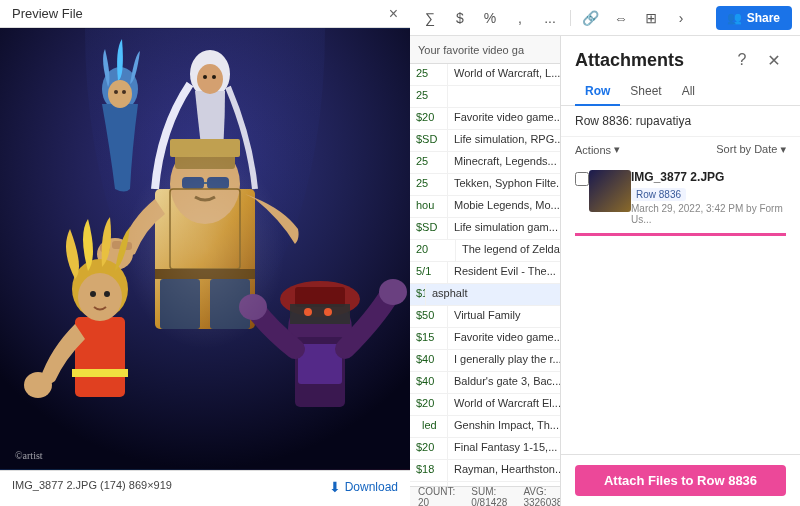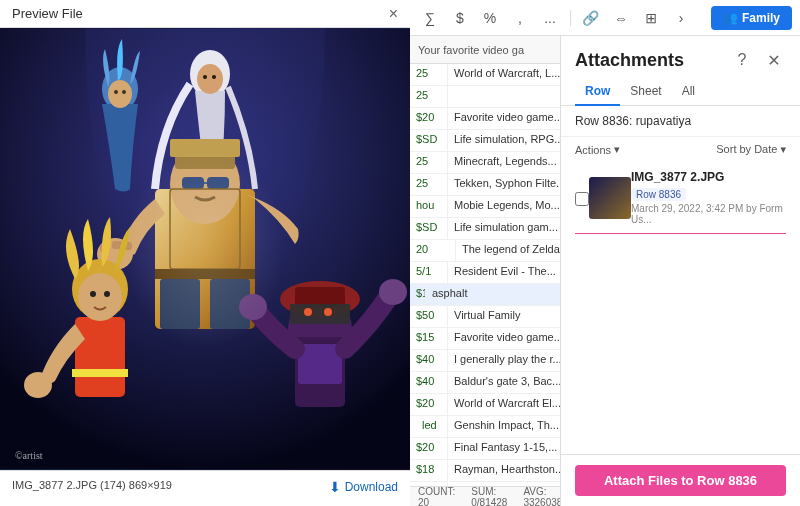--- a/index.html
+++ b/index.html
@@ -203,23 +203,23 @@
     .att-sort-btn {
       font-size: 11px; color: #555; cursor: pointer;
       border: none; background: none;
     }
 
     .att-checkbox-area {
       padding: 0 14px;
     }
     .att-item {
       display: flex;
-      align-items: center;
+      align-items: flex-start;
       padding: 8px 0;
-      border-bottom: 1px solid #ec4899;
+      border-bottom: 3px solid #ec4899;
     }
     .att-checkbox {
       width: 14px; height: 14px;
       border: 1px solid #bbb;
       border-radius: 2px;
       cursor: pointer;
       margin-top: 2px;
     }
     .att-thumbnail {
       width: 42px; height: 42px;
@@ -434,21 +434,21 @@
     <div class="toolbar-icon">%</div>
     <div class="toolbar-icon">,</div>
     <div class="toolbar-icon">...</div>
     <div class="toolbar-separator"></div>
     <div class="toolbar-icon">🔗</div>
     <div class="toolbar-icon">⇔</div>
     <div class="toolbar-icon">⊞</div>
     <div class="toolbar-icon">›</div>
     <button class="share-btn">
       <span>👥</span>
-      <span>Family</span>
+      <span>Share</span>
     </button>
   </div>
 
   <div style="display:flex; flex: 1; overflow:hidden; position:relative;">
 
     <div style="flex:1; overflow:hidden; position:relative;">
 
       <div style="height:28px; border-bottom:1px solid #ddd; background:#f8f8f8; padding: 0 8px; display:flex; align-items:center; font-size:11px; color:#555;">
         <span>Your favorite video ga</span>
       </div>

